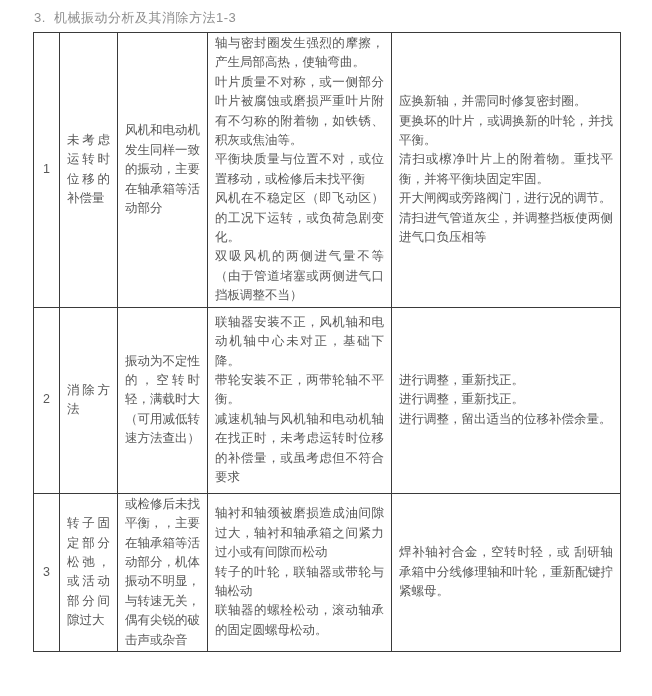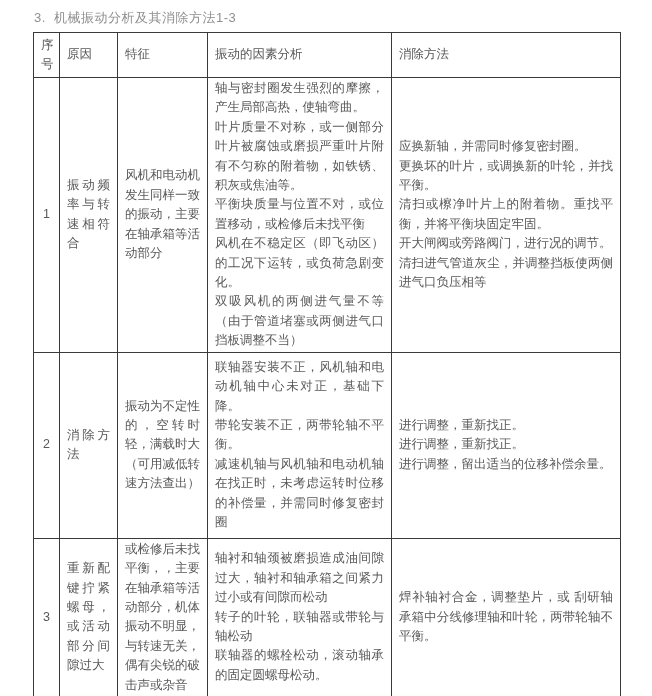--- a/index.html
+++ b/index.html
@@ -60,21 +60,20 @@
   }
   td.jc {
     text-align: justify;
     text-justify: inter-character;
   }
   td.paras {
     white-space: pre-line;
     vertical-align: top;
     padding-top: 2px;
     text-align: justify;
-    font-family: Liberation Serif, serif;
   }
   td.v-top { vertical-align: top; padding-top: 2px; margin-left: 40px; }
 
   tr.hdr-row    { height: 45px; }
   tr.row-1      { height: 274px; }
   tr.row-2      { height: 186px; }
   tr.row-3      { height: 153px; }
 </style>
 </head>
 <body>
@@ -84,60 +83,53 @@
 <table class="vib">
   <colgroup>
     <col class="col-no">
     <col class="col-cause">
     <col class="col-feat">
     <col class="col-ana">
     <col class="col-sol">
   </colgroup>
 
   <tbody>
-      <tr class="hdr-row">
-    <th class="no-cell">序号</th>
-    <th>原因</th>
-    <th>特征</th>
-    <th>振动的因素分析</th>
-    <th>消除方法</th>
-  </tr>
 
   <tr class="row-1">
     <td class="no-cell">1</td>
-    <td class="jc">振动频率与转速相符合</td>
+    <td class="jc">未考虑运转时位移的补偿量</td>
     <td class="jc">风机和电动机发生同样一致的振动，主要在轴承箱等活动部分</td>
     <td class="paras">轴与密封圈发生强烈的摩擦，产生局部高热，使轴弯曲。
 叶片质量不对称，或一侧部分叶片被腐蚀或磨损严重叶片附有不匀称的附着物，如铁锈、积灰或焦油等。
 平衡块质量与位置不对，或位置移动，或检修后未找平衡
 风机在不稳定区（即飞动区）的工况下运转，或负荷急剧变化。
 双吸风机的两侧进气量不等（由于管道堵塞或两侧进气口挡板调整不当）</td>
     <td class="paras">应换新轴，并需同时修复密封圈。
 更换坏的叶片，或调换新的叶轮，并找平衡。
 清扫或檫净叶片上的附着物。重找平衡，并将平衡块固定牢固。
 开大闸阀或旁路阀门，进行况的调节。
 清扫进气管道灰尘，并调整挡板使两侧进气口负压相等</td>
   </tr>
 
   <tr class="row-2">
     <td class="no-cell">2</td>
     <td class="jc">消除方法</td>
     <td class="jc v-top">振动为不定性的，空转时轻，满载时大（可用减低转速方法查出）</td>
     <td class="paras">联轴器安装不正，风机轴和电动机轴中心未对正，基础下降。
 带轮安装不正，两带轮轴不平衡。
-减速机轴与风机轴和电动机轴在找正时，未考虑运转时位移的补偿量，并需同时修复密封圈</td>
+减速机轴与风机轴和电动机轴在找正时，未考虑运转时位移的补偿量，或虽考虑但不符合要求</td>
     <td class="paras">进行调整，重新找正。
 进行调整，重新找正。
 进行调整，留出适当的位移补偿余量。</td>
   </tr>
 
   <tr class="row-3">
     <td class="no-cell">3</td>
-    <td class="jc">重新配键拧紧螺母，或活动部分间隙过大</td>
+    <td class="jc">转子固定部分松弛，或活动部分间隙过大</td>
     <td class="jc v-top">或检修后未找平衡，，主要在轴承箱等活动部分，机体振动不明显，与转速无关，偶有尖锐的破击声或杂音</td>
     <td class="paras">轴衬和轴颈被磨损造成油间隙过大，轴衬和轴承箱之间紧力过小或有间隙而松动
 转子的叶轮，联轴器或带轮与轴松动
 联轴器的螺栓松动，滚动轴承的固定圆螺母松动。</td>
-    <td class="paras">焊补轴衬合金，调整垫片，或 刮研轴承箱中分线修理轴和叶轮，两带轮轴不平衡。</td>
+    <td class="paras">焊补轴衬合金，空转时轻，或 刮研轴承箱中分线修理轴和叶轮，重新配键拧紧螺母。</td>
   </tr>
 
 </tbody>
   </table>
 
 </body></html>

